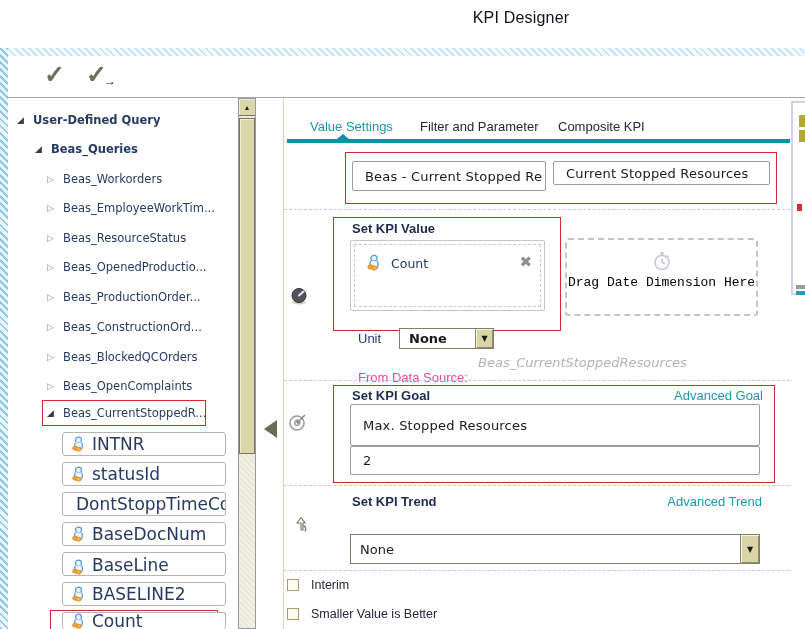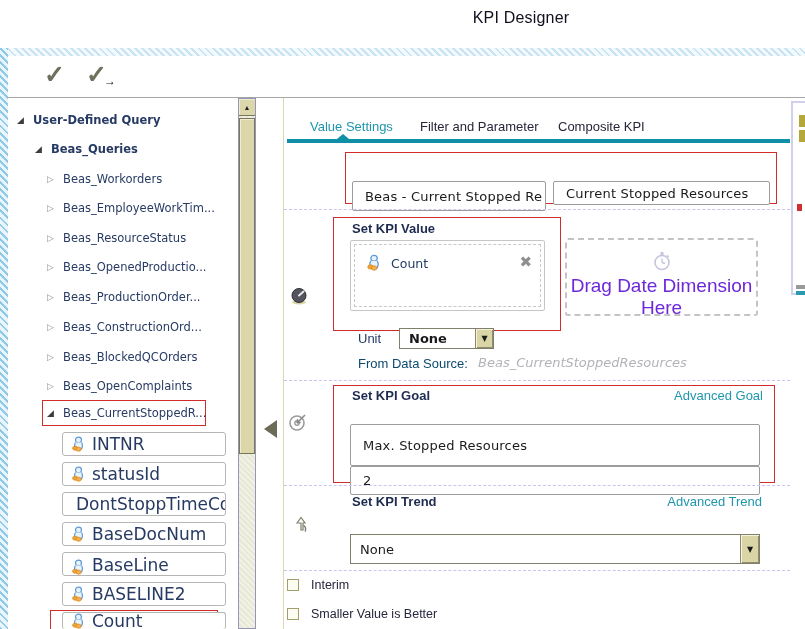--- a/index.html
+++ b/index.html
@@ -39,33 +39,33 @@
   .tab{font-size:13px;color:#26263a;}
   .tab.active{color:#1f96ac;}
   .tabbar{height:4px;background:#0f90a6;}
   .tab-notch{width:0;height:0;border-left:6px solid transparent;border-right:6px solid transparent;border-bottom:5px solid #0f90a6;}
   
   .sec-head{font-size:13px;font-weight:bold;color:#1e2b50;}
   .teal-link{font-size:13px;color:#1f96ac;}
   .sep{border-top:1px dashed #c6c6ee;height:0;}
   .inputv{background:#fff;border:1px solid #9c9c9c;border-radius:2px;box-sizing:border-box;
     font-family:"DejaVu Sans",sans-serif;font-size:13px;color:#1a1a1a;
-    display:flex;align-items:center;padding-left:12px;white-space:nowrap;overflow:hidden;letter-spacing:.2px;margin-top:20px;}
+    display:flex;align-items:center;padding-left:12px;white-space:nowrap;overflow:hidden;letter-spacing:.2px;}
   .dropzone{background:#fff;border:1px solid #c6c6c6;border-radius:2px;outline:1px dashed #c8c8c8;outline-offset:-5px;box-sizing:border-box;}
   .datezone{background:#fff;border:2px dashed #c4c4c4;border-radius:3px;box-sizing:border-box;text-align:center;}
-  .datezone .hint{font-size:19px;color:#6d28d9;font-family:Liberation Sans, sans-serif;}
+  .datezone .hint{font-size:13px;color:#000000;font-family:Liberation Mono, monospace;}
   .x-icon{font-size:15px;color:#8f8f8f;}
   .dd{background:#fff;border:1px solid #80806a;box-sizing:border-box;display:flex;align-items:center;
      font-family:"DejaVu Sans",sans-serif;font-size:13px;color:#1a1a1a;position:relative;}
   .dd .val{padding-left:9px;flex:1;white-space:nowrap;overflow:hidden;}
   .dd-btn{width:17px;align-self:stretch;background:#d9d5a6;border-left:1px solid #8a8a6a;
     display:flex;align-items:center;justify-content:center;font-size:8px;color:#1a1a1a;
     box-shadow:inset 1px 1px 0 #f5f3dd, inset -1px -1px 0 #8f8d6f;}
   .lbl{font-size:13px;color:#223a66;}
-  .src-lbl{font-size:13px;color:#0c4a6e;}
+  .src-lbl{font-size:13px;color:#ec4899;margin-top:14px;}
   .src-val{font-size:13px;color:#b2b2ba;font-style:italic;font-family:"DejaVu Sans",sans-serif;}
   .chk{width:12px;height:12px;background:#fdfcf0;border:1px solid #a39f6b;box-sizing:border-box;}
   .chk-lbl{font-size:12.5px;color:#26263c;}
   .rpanel{background:#fff;border:2px solid #d0d0ec;box-sizing:border-box;}
 </style>
 </head>
 <body>
 
 <div class="abs page-title" style="left:396px;top:9px;width:250px;text-align:center;">KPI Designer</div>
 

